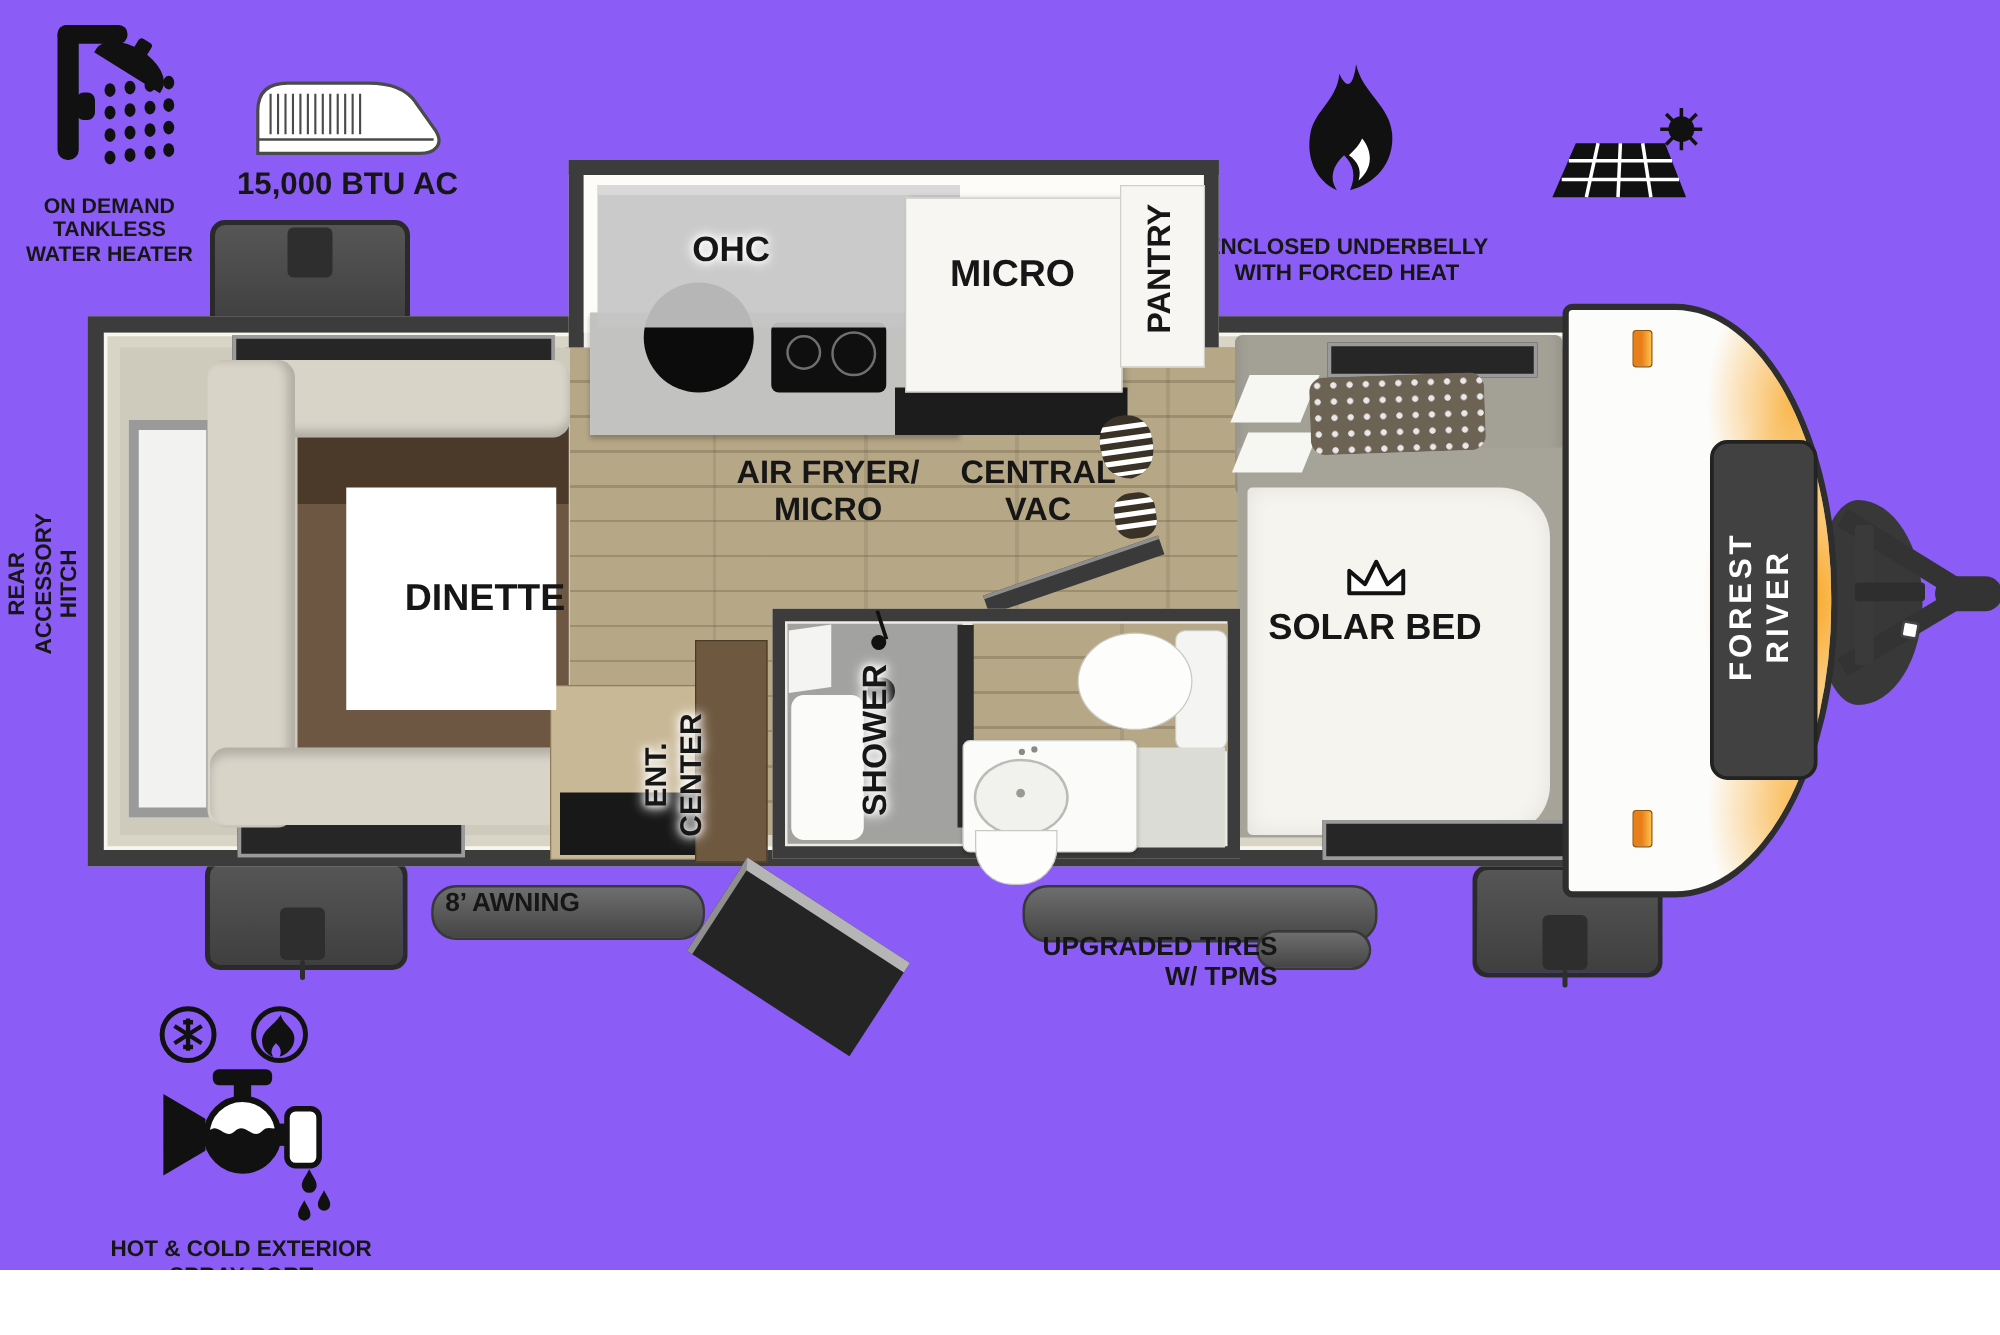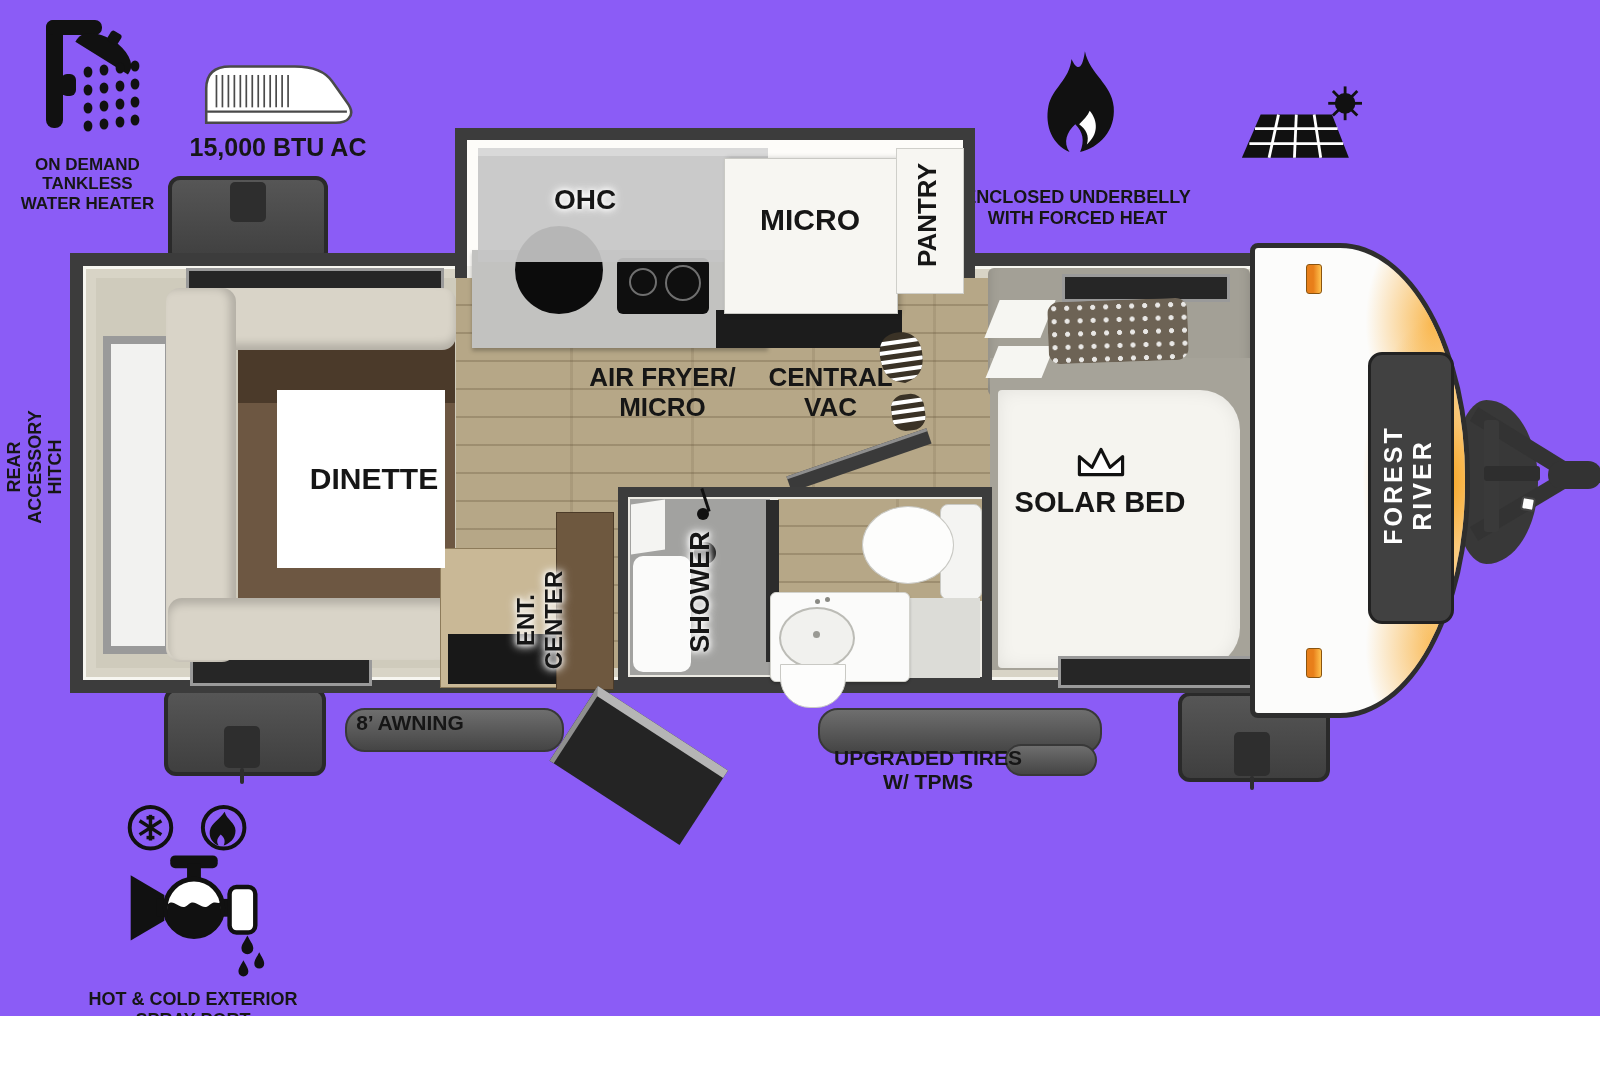--- a/index.html
+++ b/index.html
@@ -126,39 +126,39 @@
   </div>
   <div class="abs tank" style="left:1178px;top:692px;width:144px;height:82px;">
     <div class="nub" style="left:52px;top:36px;width:36px;height:44px;"></div>
     <div class="nub" style="left:68px;top:80px;width:4px;height:14px;"></div>
   </div>
 
   <div class="abs tube" style="left:345px;top:708px;width:215px;height:40px;"></div>
   <div class="abs tube" style="left:818px;top:708px;width:280px;height:42px;"></div>
   <div class="abs tube" style="left:1005px;top:744px;width:88px;height:28px;"></div>
   <div class="lbl" style="left:330px;top:709px;width:160px;height:28px;font-size:21px;">8’ AWNING</div>
-  <div class="lbl" style="left:818px;top:742px;width:220px;height:56px;font-size:21px;">UPGRADED TIRES
+  <div class="lbl" style="left:818px;top:742px;width:220px;height:56px;font-size:21px;text-align:right;">UPGRADED TIRES
 W/ TPMS</div>
 
   <div class="abs" style="left:70px;top:253px;width:1196px;height:414px;border:13px solid #3c3c3c;background:#d8d4c6;box-shadow:inset 0 0 0 3px #f7f6f0;z-index:2;"></div>
 
   <div class="abs wood" style="left:452px;top:278px;width:816px;height:390px;z-index:3;"></div>
   <div class="abs wood" style="left:467px;top:264px;width:496px;height:16px;z-index:3;"></div>
   <div class="abs" style="left:96px;top:278px;width:360px;height:390px;background:#cfcbbc;z-index:3;"></div>
 
   <div class="abs win" style="left:103px;top:336px;width:54px;height:302px;border-width:8px;background:#f2f2f0;z-index:4;"></div>
   <div class="abs win" style="left:186px;top:268px;width:252px;height:22px;z-index:4;"></div>
   <div class="abs win" style="left:190px;top:656px;width:176px;height:24px;z-index:4;"></div>
 
   <div class="abs" style="left:238px;top:330px;width:217px;height:282px;background:linear-gradient(180deg,#4b3a2a 0 26%,#6d5742 26% 100%);z-index:4;"></div>
   <div class="abs" style="left:168px;top:288px;width:288px;height:62px;background:#d9d4c8;border-radius:14px;box-shadow:inset 0 -6px 8px rgba(0,0,0,.18);z-index:5;"></div>
   <div class="abs" style="left:166px;top:288px;width:70px;height:374px;background:#d9d4c8;border-radius:14px;box-shadow:inset -6px 0 8px rgba(0,0,0,.18);z-index:5;"></div>
   <div class="abs" style="left:168px;top:598px;width:288px;height:62px;background:#d9d4c8;border-radius:14px;box-shadow:inset 0 6px 8px rgba(0,0,0,.18);z-index:5;"></div>
   <div class="abs" style="left:277px;top:390px;width:168px;height:178px;background:#fff;z-index:6;"></div>
-  <div class="lbl" style="left:277px;top:390px;width:168px;height:178px;font-size:30px;z-index:7;padding-left:13px;">DINETTE</div>
+  <div class="lbl" style="left:291px;top:390px;width:168px;height:178px;font-size:30px;z-index:7;padding-left:13px;">DINETTE</div>
 
   <div class="abs" style="left:440px;top:548px;width:124px;height:138px;background:#c9b countryside;background:#c9b896;border:1px solid #8d7b5a;z-index:5;"></div>
   <div class="abs" style="left:448px;top:634px;width:110px;height:50px;background:#181818;z-index:6;"></div>
   <div class="abs" style="left:556px;top:512px;width:56px;height:176px;background:#6e583f;border:1px solid #4c3b28;z-index:6;"></div>
   <div class="lbl vrot glow" style="left:452px;top:560px;width:175px;height:120px;font-size:24px;z-index:8;">ENT.
 CENTER</div>
 
   <div class="abs" style="left:455px;top:128px;width:496px;height:126px;border:12px solid #3c3c3c;border-bottom:none;background:#f2f1ec;z-index:5;padding-bottom:12px;"></div>
   <div class="abs" style="left:467px;top:140px;width:496px;height:126px;background:#fdfcf9;z-index:5;"></div>
 

